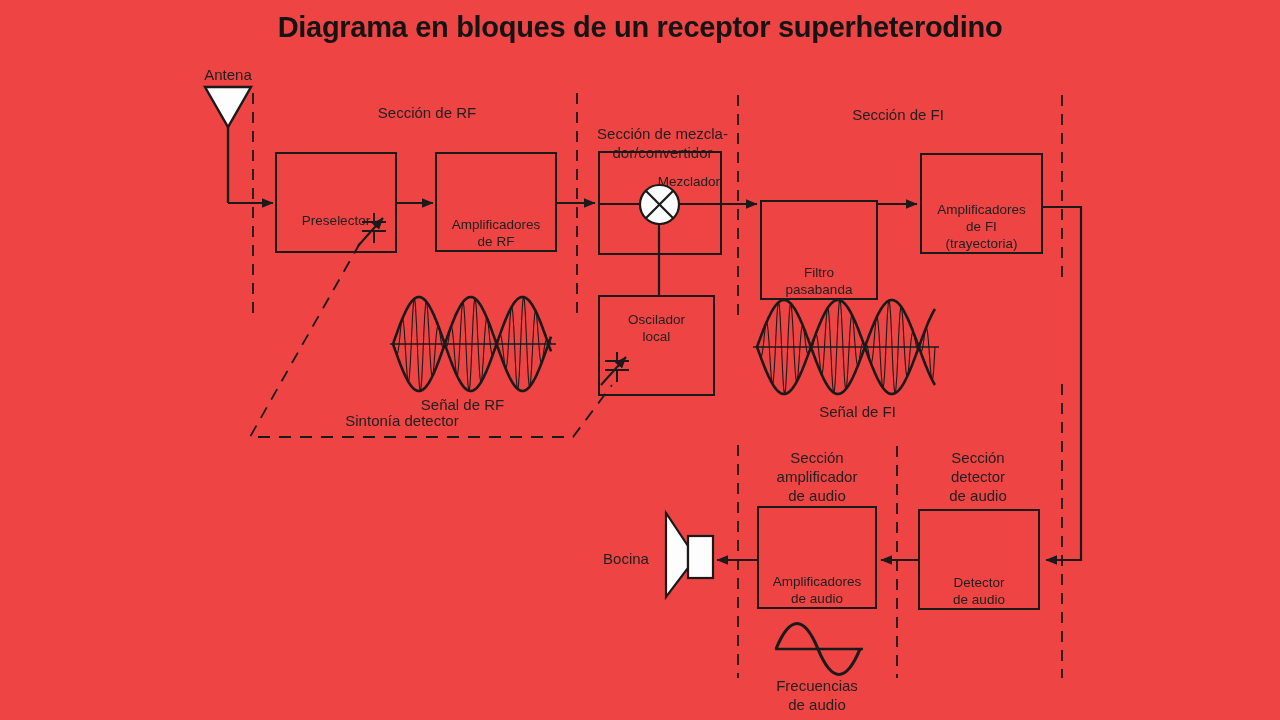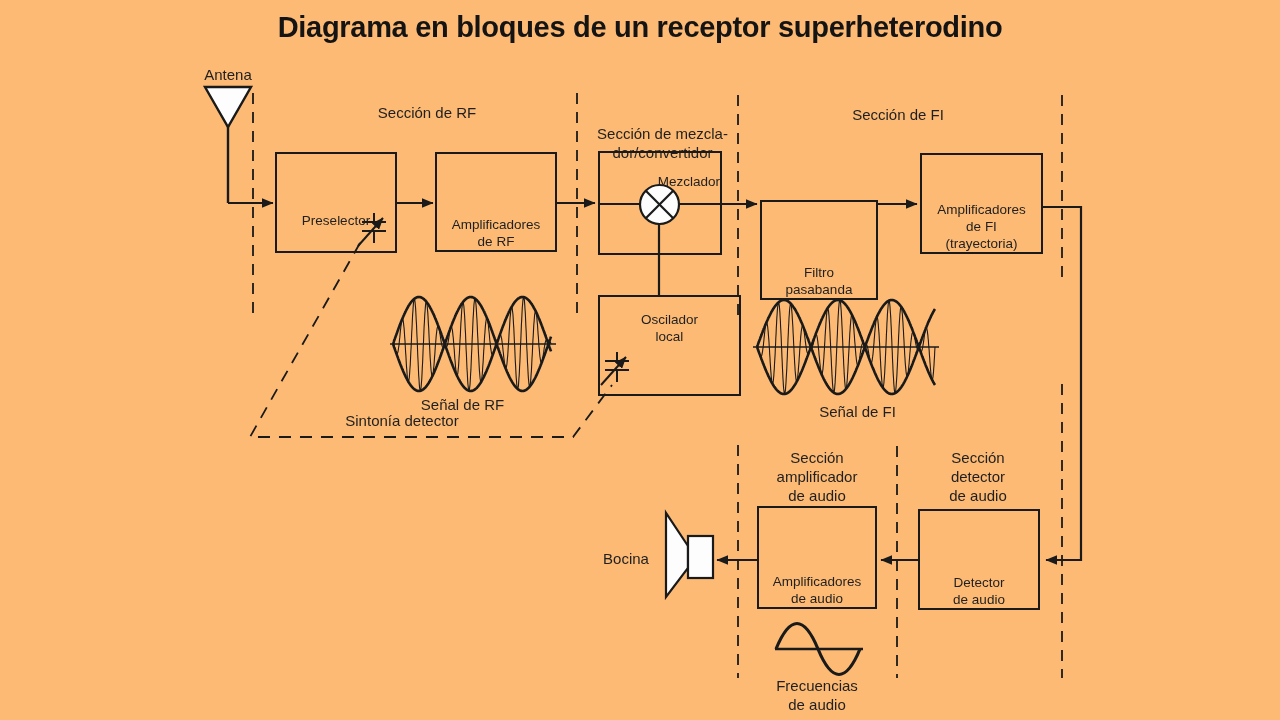--- a/index.html
+++ b/index.html
@@ -1,16 +1,16 @@
 <!DOCTYPE html>
 <html><head>
 <meta charset="utf-8">
 <style>
   html,body{margin:0;padding:0;background:#ffffff;}
-  .canvas{position:relative;width:1280px;height:720px;background:#fdba74;
+  .canvas{position:relative;width:1280px;height:720px;background:#ef4444;
           font-family:"Liberation Sans",sans-serif;color:#1f1f1f;overflow:hidden;}
   svg.lines{position:absolute;left:0;top:0;width:1280px;height:720px;}
   h1.title{position:absolute;top:11px;left:0;width:100%;margin:0;text-align:center;
            font-size:29px;font-weight:700;color:#141414;letter-spacing:-0.3px;}
   .t{position:absolute;font-size:15px;line-height:1.28;text-align:center;white-space:nowrap;}
   .t span{display:block;}
   .block{position:absolute;border:2.4px solid #1a1a1a;box-sizing:border-box;background:transparent;
          display:flex;flex-direction:column;align-items:center;justify-content:flex-end;
          font-size:13.5px;line-height:1.26;text-align:center;}
   .block span{display:block;}
@@ -149,21 +149,21 @@
   </div>
   <div class="block" style="left:760px;top:152px;width:118px;height:100px;margin-top:48px;">
     <span>Filtro</span>
     <span>pasabanda</span>
   </div>
   <div class="block" style="left:920px;top:153px;width:123px;height:101px;">
     <span>Amplificadores</span>
     <span>de FI</span>
     <span>(trayectoria)</span>
   </div>
-  <div class="block top-pad2" style="left:598px;top:295px;width:143px;height:101px;">
+  <div class="block top-pad2" style="left:598px;top:295px;width:117px;height:101px;">
     <span>Oscilador</span>
     <span>local</span>
   </div>
   <div class="block" style="left:757px;top:506px;width:120px;height:103px;">
     <span>Amplificadores</span>
     <span>de audio</span>
   </div>
   <div class="block" style="left:918px;top:509px;width:122px;height:101px;">
     <span>Detector</span>
     <span>de audio</span>

